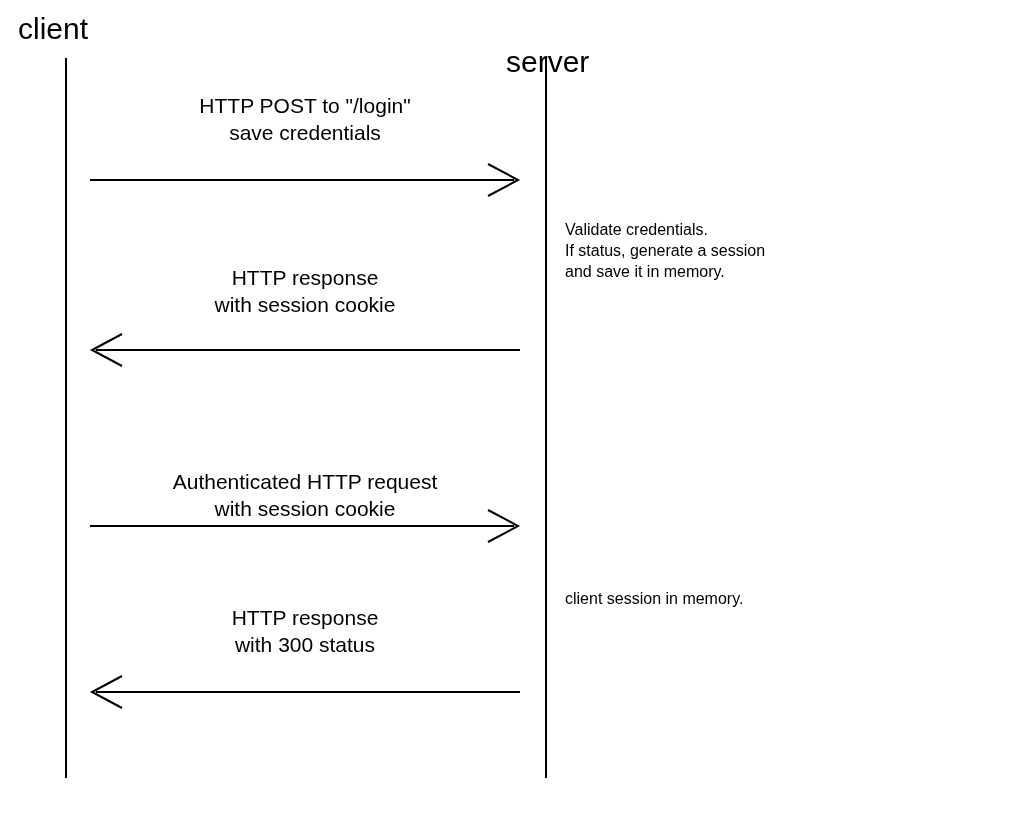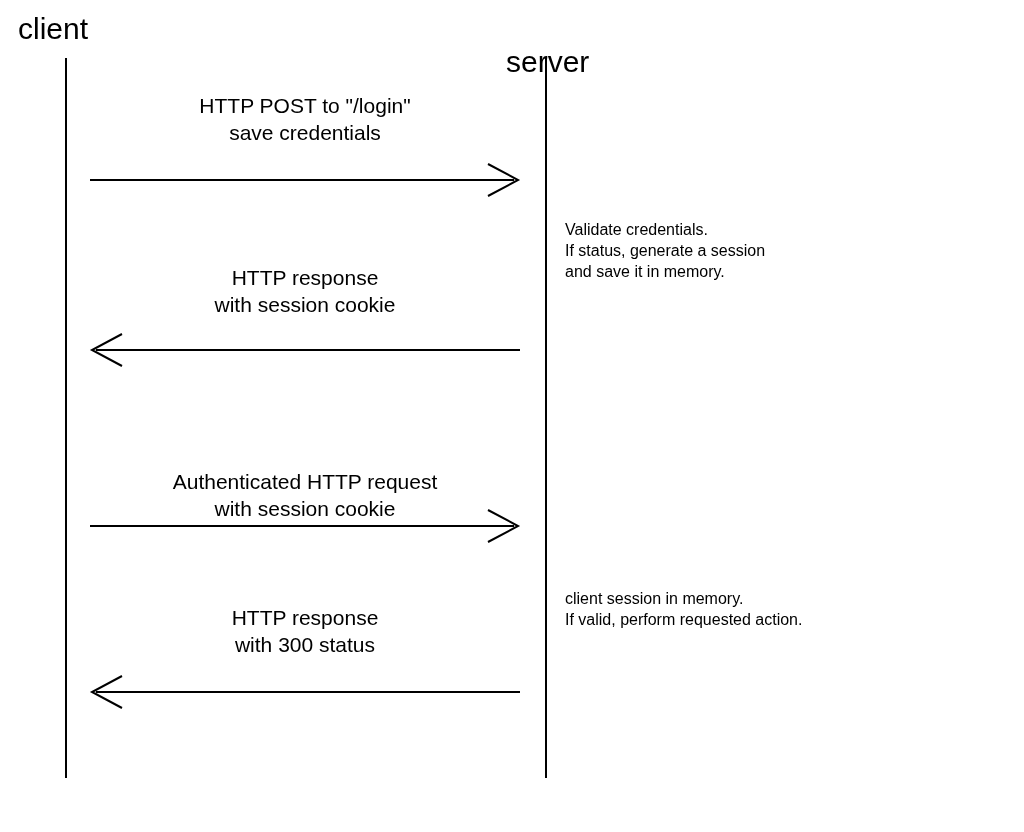--- a/index.html
+++ b/index.html
@@ -85,21 +85,20 @@
     <span>with session cookie</span>
   </div>
   <svg class="arrow" style="left:90px; top:506px;" width="430" height="40">
     <line x1="0" y1="20" x2="424" y2="20" stroke="#000" stroke-width="2"></line>
     <polyline points="398,4 428,20 398,36" fill="none" stroke="#000" stroke-width="2"></polyline>
   </svg>
 
   <div class="note" style="left:565px; top:568px;">
     <br>
     <span>client session in memory.</span><br>
-    <span>If valid, perform requested action.</span>
   </div>
 
   <div class="msg-label" style="left:95px; top:604px;">
     <span>HTTP response</span><br>
     <span>with 300 status</span>
   </div>
   <svg class="arrow" style="left:90px; top:672px;" width="430" height="40">
     <line x1="430" y1="20" x2="6" y2="20" stroke="#000" stroke-width="2"></line>
     <polyline points="32,4 2,20 32,36" fill="none" stroke="#000" stroke-width="2"></polyline>
   </svg>

